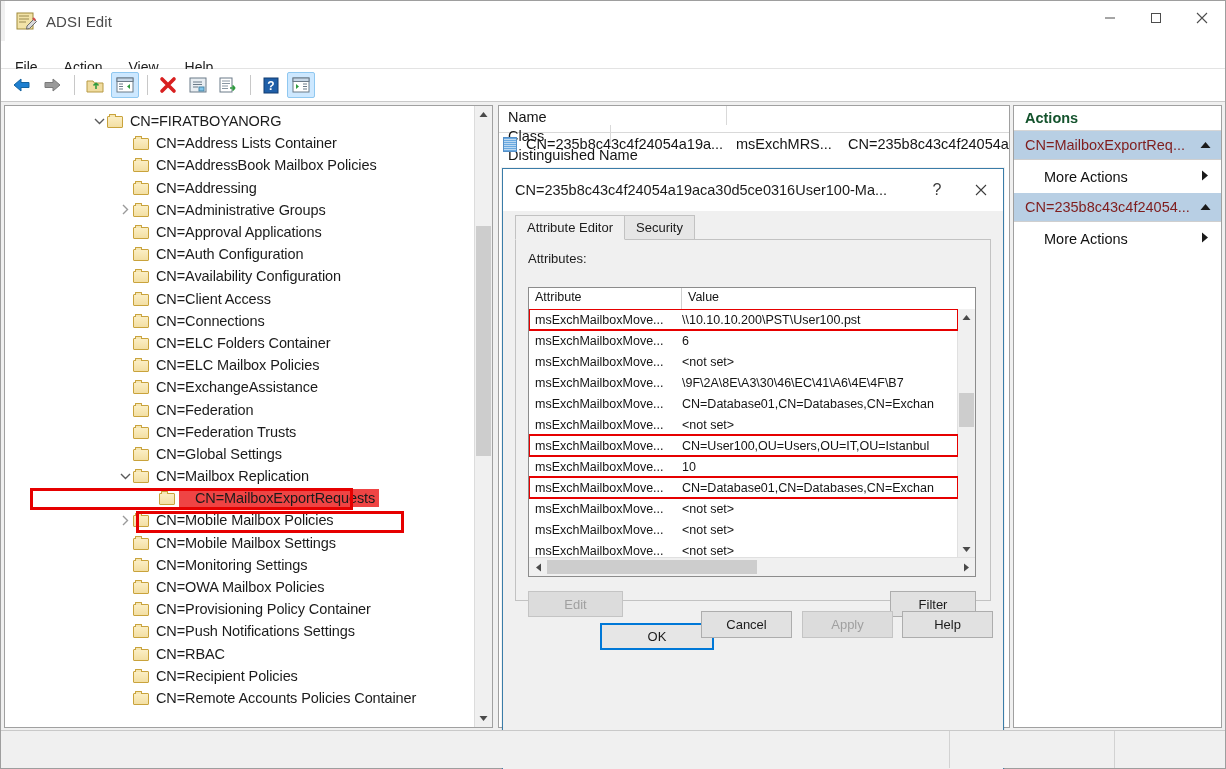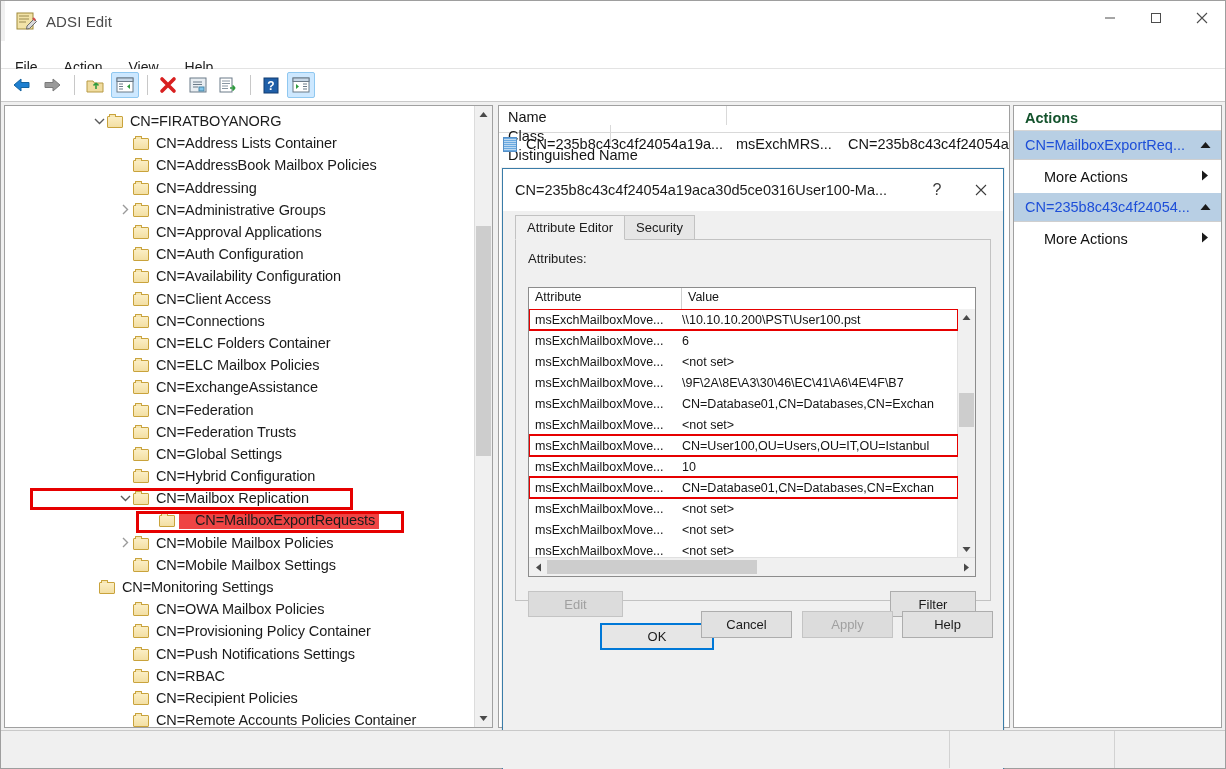--- a/index.html
+++ b/index.html
@@ -149,21 +149,21 @@
     background: #ffffff; border: 1px solid #a0a0a0; box-sizing: border-box;
   }
   .act-title {
     height: 25px; font-size: 14.5px; font-weight: bold; color: #14532d;
     padding: 4px 0 0 11px; box-sizing: border-box; border-bottom: 1px solid #d6d6d6;
   }
   .act-group {
     height: 29px; background: #b8cfe4; display: flex; align-items: center;
     padding: 0 10px 0 11px; border-bottom: 1px solid #cfcfcf; box-sizing: border-box;
   }
-  .act-group .g-label { font-size: 14.5px; color: #1d4ed8; flex: 1;
+  .act-group .g-label { font-size: 14.5px; color: #7f1d1d; flex: 1;
                         white-space: nowrap; overflow: hidden; }
   .act-item {
     height: 33px; display: flex; align-items: center;
     padding: 0 12px 0 30px; box-sizing: border-box;
   }
   .act-item .a-label { font-size: 14.5px; color: #101010; flex: 1; }
   .caret-up, .caret-right { color: #1a1a1a; font-size: 11px; line-height: 1; }
 
   
   .dialog {
@@ -469,27 +469,20 @@
             <span class="tlabel">CN=Federation Trusts</span>
           </div>
           <div class="trow" style="padding-left: 112px;">
             <div class="twist"></div>
             <span class="tfolder">
               <i></i>
             </span>
             <span class="tlabel">CN=Global Settings</span>
           </div>
           <div class="trow" style="padding-left: 112px;">
-            <div class="twist"></div>
-            <span class="tfolder">
-              <i></i>
-            </span>
-            <span class="tlabel">CN=Hybrid Configuration</span>
-          </div>
-          <div class="trow" style="padding-left: 112px;">
             <div class="twist">
               <svg width="11" height="9">
                 <path d="M1 2l4.5 4.5L10 2" fill="none" stroke="#5b5b5b" stroke-width="1.4"></path>
               </svg>
             </div>
             <span class="tfolder">
               <i></i>
             </span>
             <span class="tlabel">CN=Mailbox Replication</span>
           </div>
@@ -513,21 +506,21 @@
             </span>
             <span class="tlabel">CN=Mobile Mailbox Policies</span>
           </div>
           <div class="trow" style="padding-left: 112px;">
             <div class="twist"></div>
             <span class="tfolder">
               <i></i>
             </span>
             <span class="tlabel">CN=Mobile Mailbox Settings</span>
           </div>
-          <div class="trow" style="padding-left: 78px;">
+          <div class="trow" style="padding-left: 112px;">
             <div class="twist"></div>
             <span class="tfolder">
               <i></i>
             </span>
             <span class="tlabel">CN=Monitoring Settings</span>
           </div>
           <div class="trow" style="padding-left: 112px;">
             <div class="twist"></div>
             <span class="tfolder">
               <i></i>

